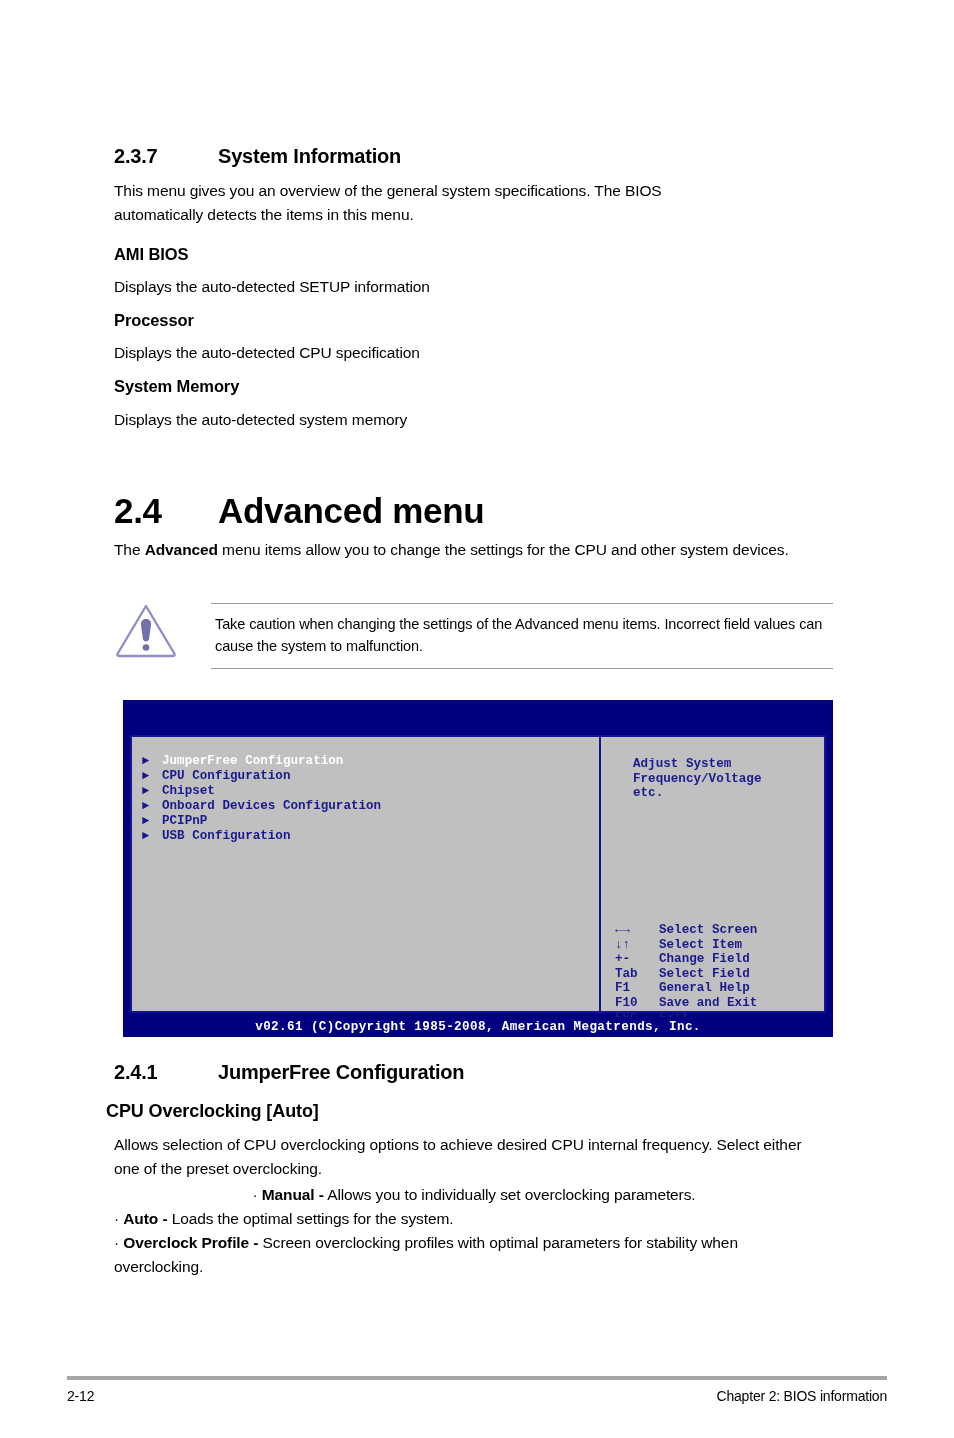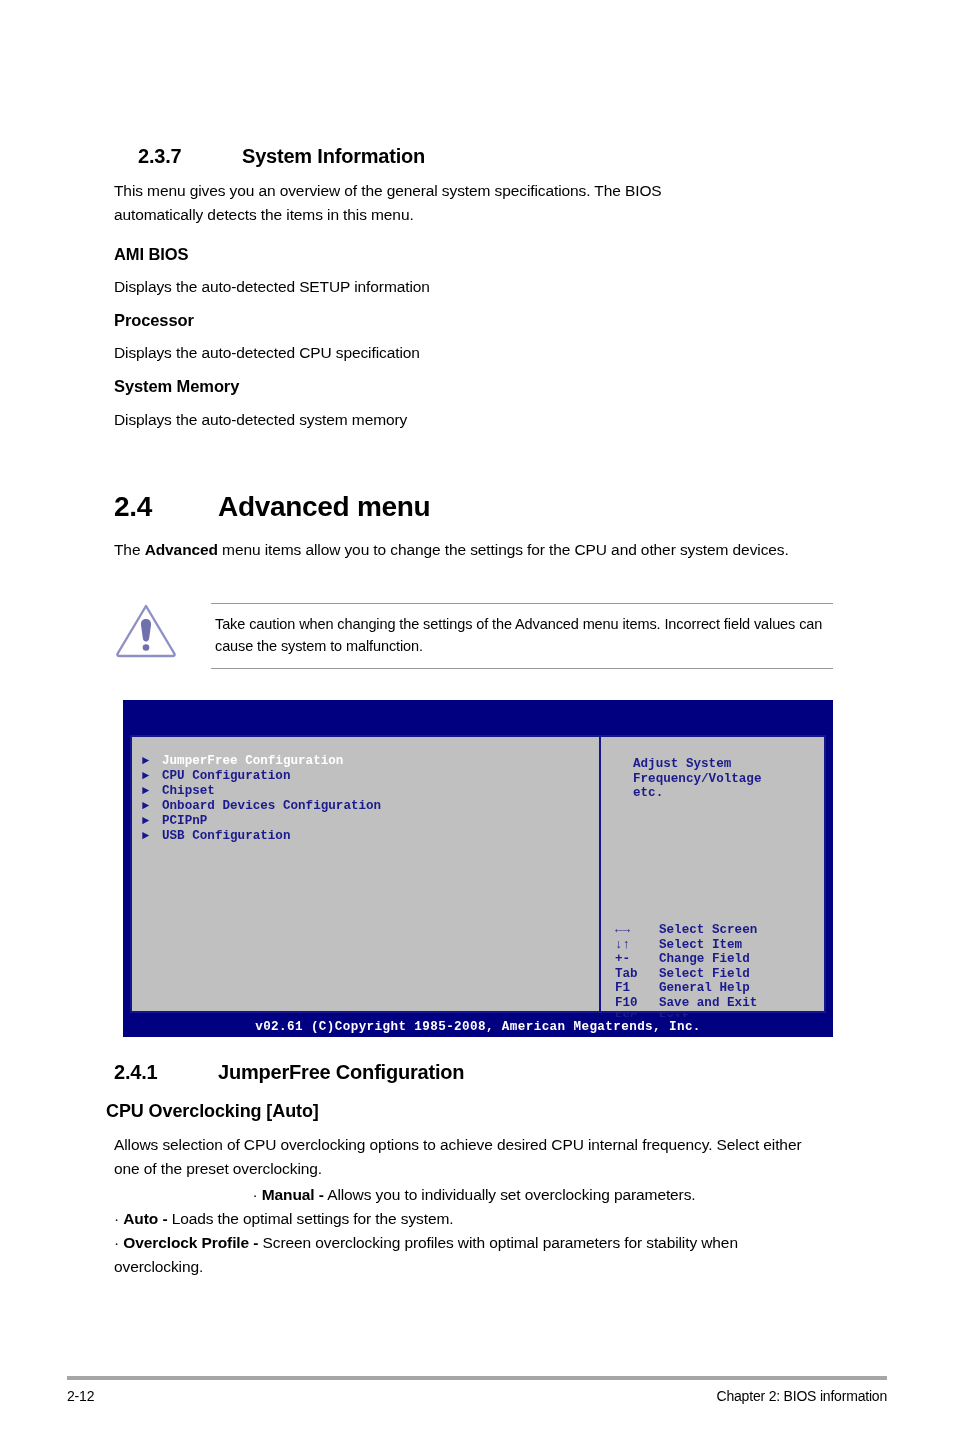--- a/index.html
+++ b/index.html
@@ -25,21 +25,21 @@
     position: absolute;
     font-size: 20px;
     font-weight: bold;
     letter-spacing: -0.2px;
     white-space: nowrap;
   }
   .h3 .num { display: inline-block; width: 104px; }
 
   .h2 {
     position: absolute;
-    font-size: 28px;
+    font-size: 35px;
     font-weight: bold;
     letter-spacing: -0.3px;
     white-space: nowrap;
   }
   .h2 .num { display: inline-block; width: 104px; }
 
   .h4 {
     position: absolute;
     font-size: 16.5px;
     font-weight: bold;
@@ -240,21 +240,21 @@
     top: 1388px;
     font-size: 14px;
     letter-spacing: -0.2px;
   }
 </style>
 </head>
 <body>
 
 <div class="page">
 
-  <div class="h3" style="left:114px; top:145px;margin-left:24px;">
+  <div class="h3" style="left:114px; top:145px;">
     <span class="num">2.3.7</span><span>System Information</span>
   </div>
 
   <div class="body-text" style="left:114px; top:179px; width:640px;">This menu gives you an overview of the general system specifications. The BIOS automatically detects the items in this menu.</div>
 
   <div class="h4" style="left:114px; top:245px;">AMI BIOS</div>
   <div class="body-text" style="left:114px; top:275px; width:700px;">Displays the auto-detected SETUP information</div>
 
   <div class="h4" style="left:114px; top:311px;">Processor</div>
   <div class="body-text" style="left:114px; top:341px; width:700px;">Displays the auto-detected CPU specification</div>

